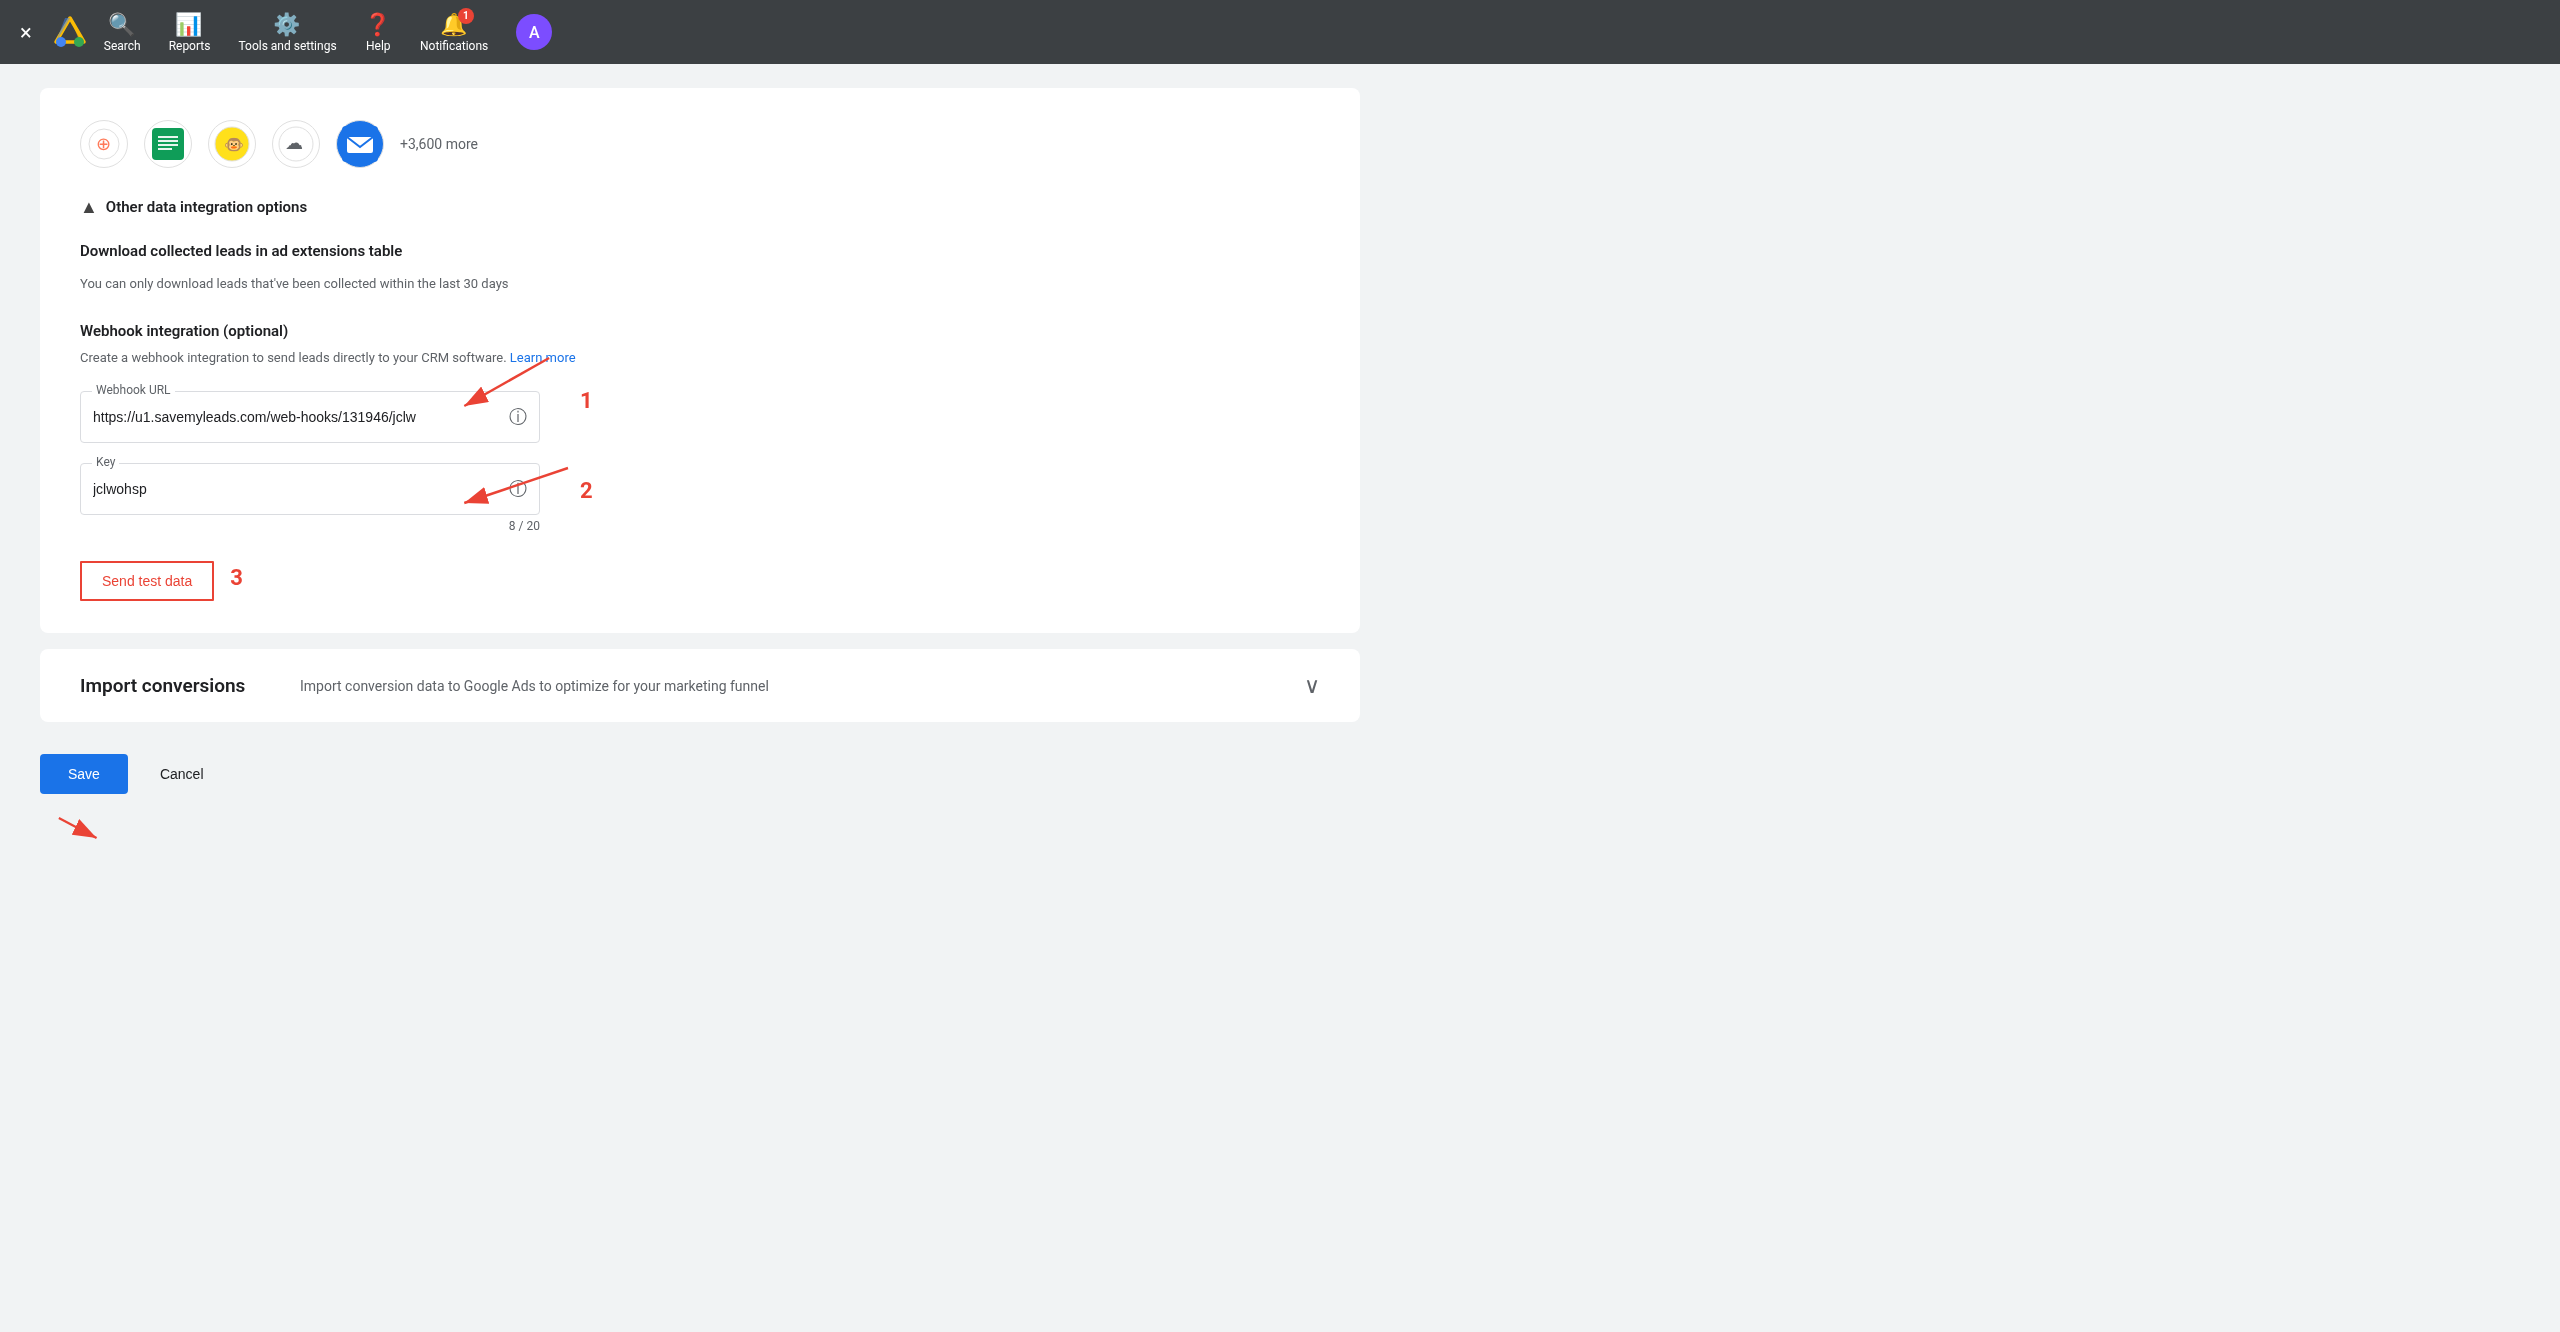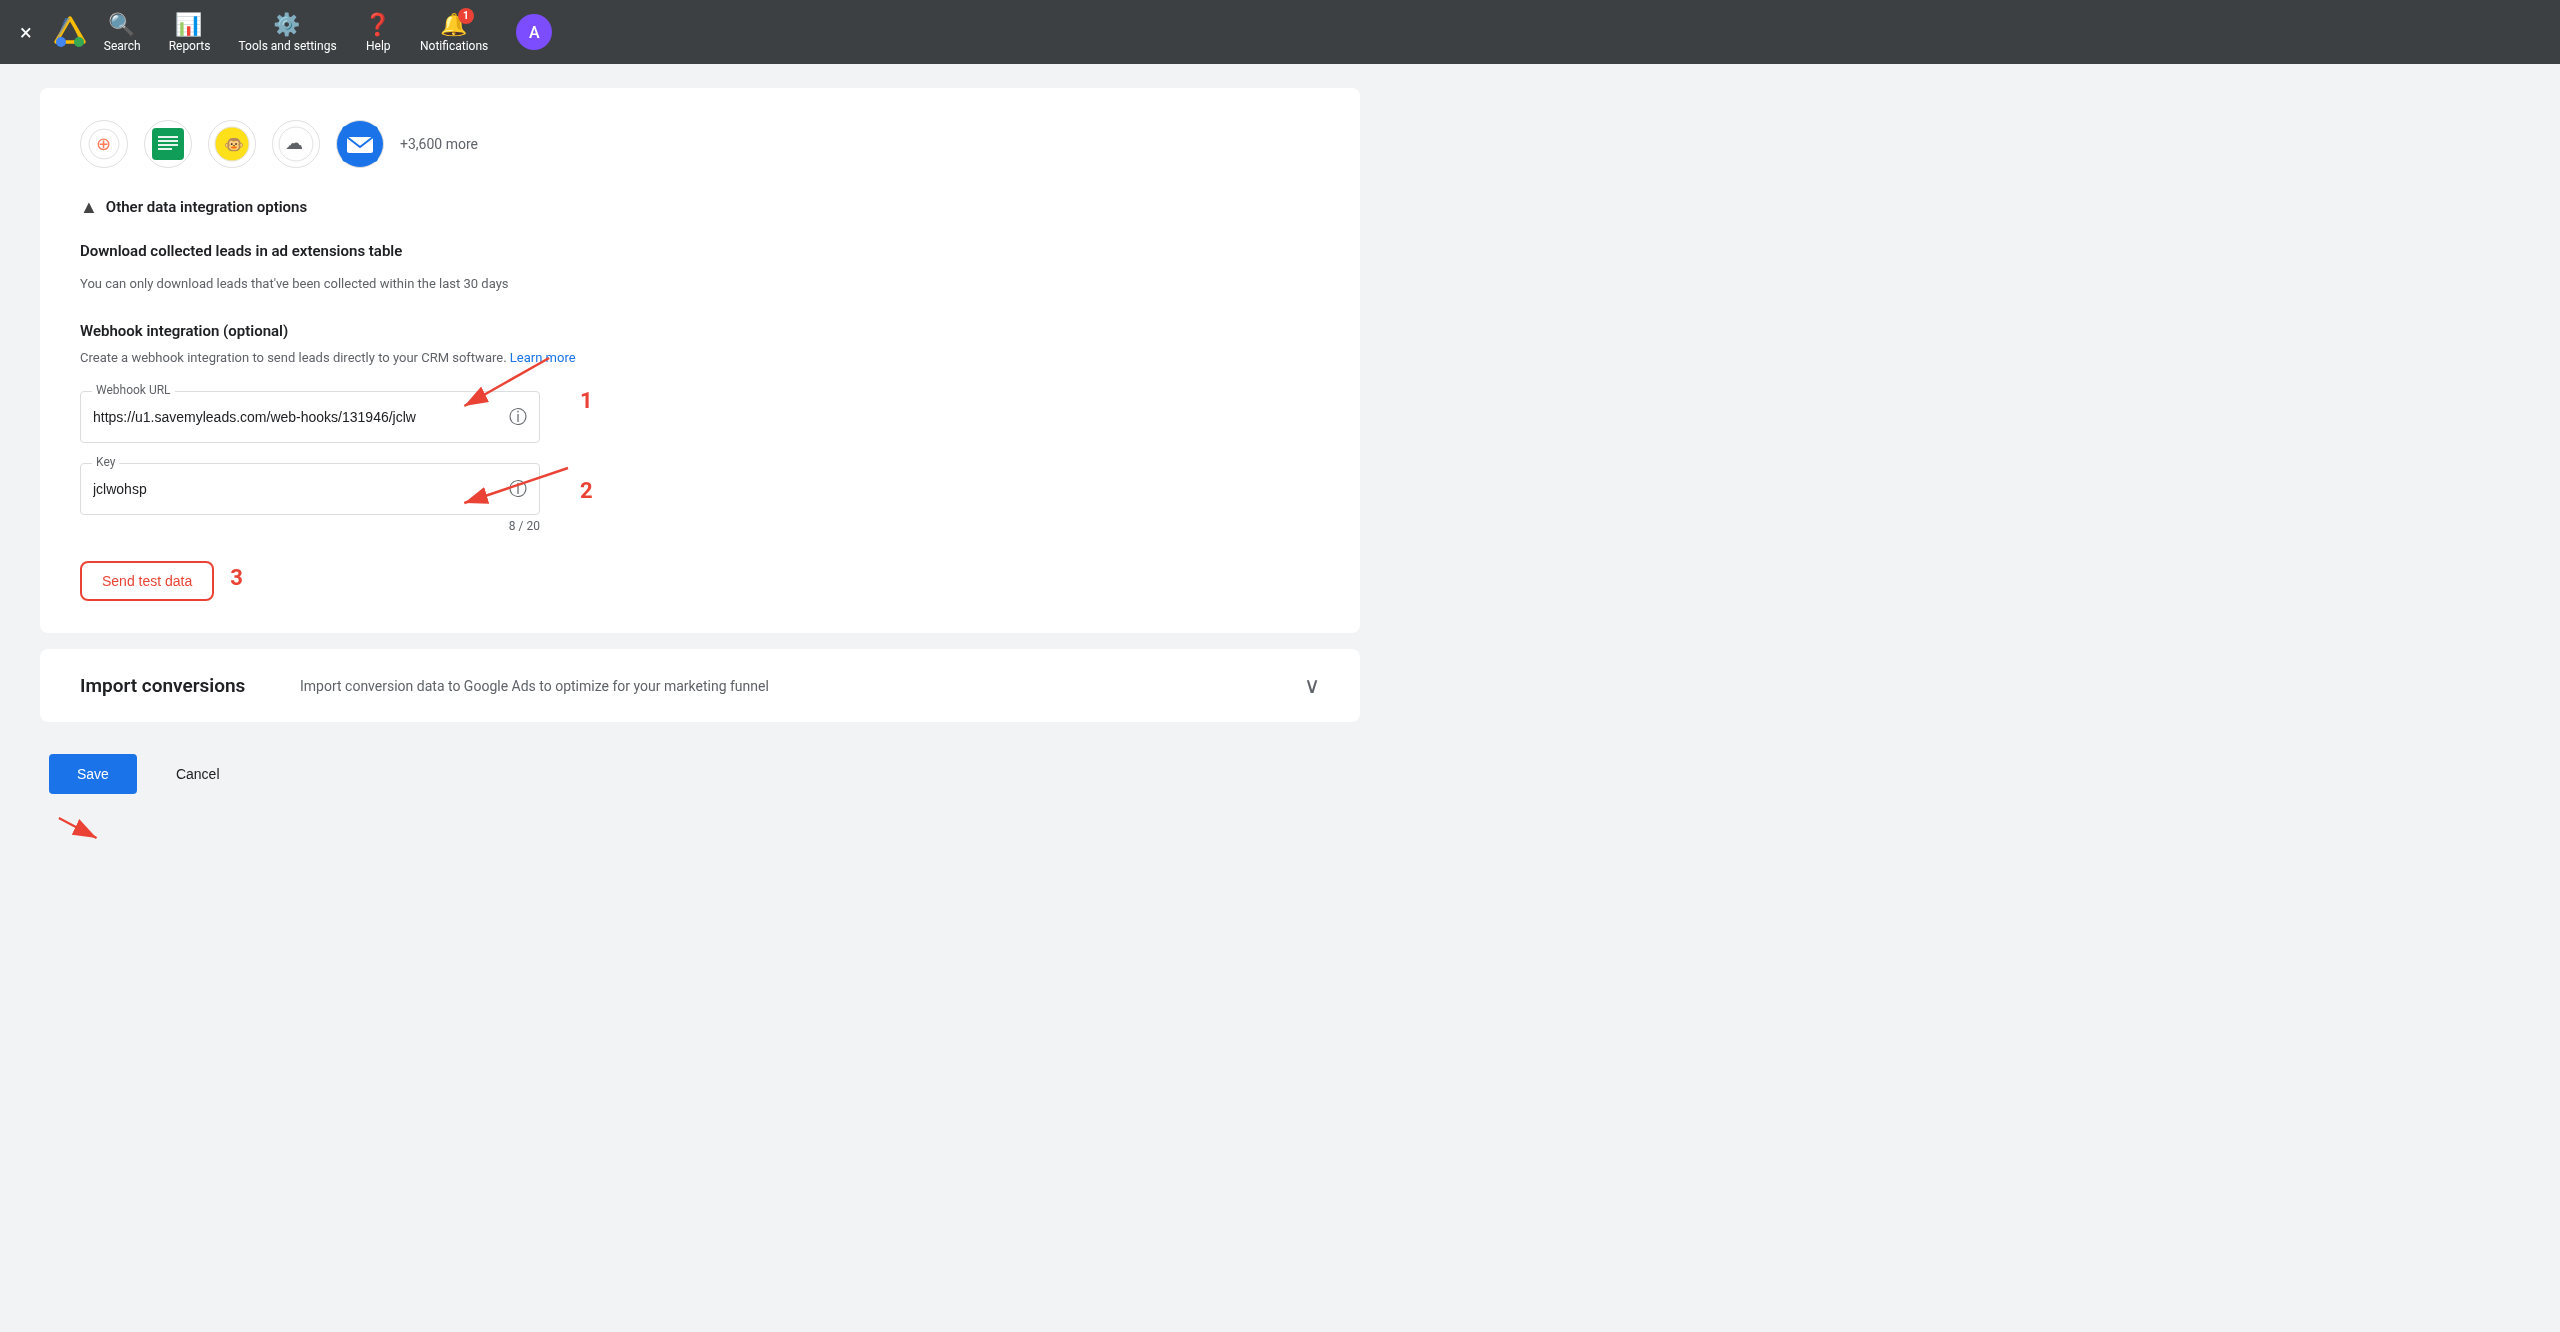--- a/index.html
+++ b/index.html
@@ -208,21 +208,21 @@
       color: #5f6368;
       margin-top: 4px;
     }
 
     
     .btn-send-test {
       border: 2px solid #ea4335;
       color: #ea4335;
       background: #fff;
       padding: 10px 20px;
-      border-radius: 8px;
+      border-radius: 1px;
       font-size: 14px;
       font-weight: 500;
       cursor: pointer;
       margin-top: 8px;
     }
 
     
     .import-row {
       background: #fff;
       border-radius: 8px;
@@ -242,23 +242,22 @@
       font-size: 14px;
       color: #5f6368;
       flex: 1;
     }
     .chevron-down { font-size: 22px; color: #5f6368; }
 
     
     .bottom-actions {
       display: flex;
       align-items: flex-start;
-      gap: 23px;
+      gap: 16px;
       padding: 8px 0 24px 0;
-      margin-left: 9px;
     }
     .btn-save {
       background: #1a73e8;
       color: #fff;
       border: none;
       border-radius: 4px;
       padding: 12px 28px;
       font-size: 14px;
       font-weight: 500;
       cursor: pointer;

